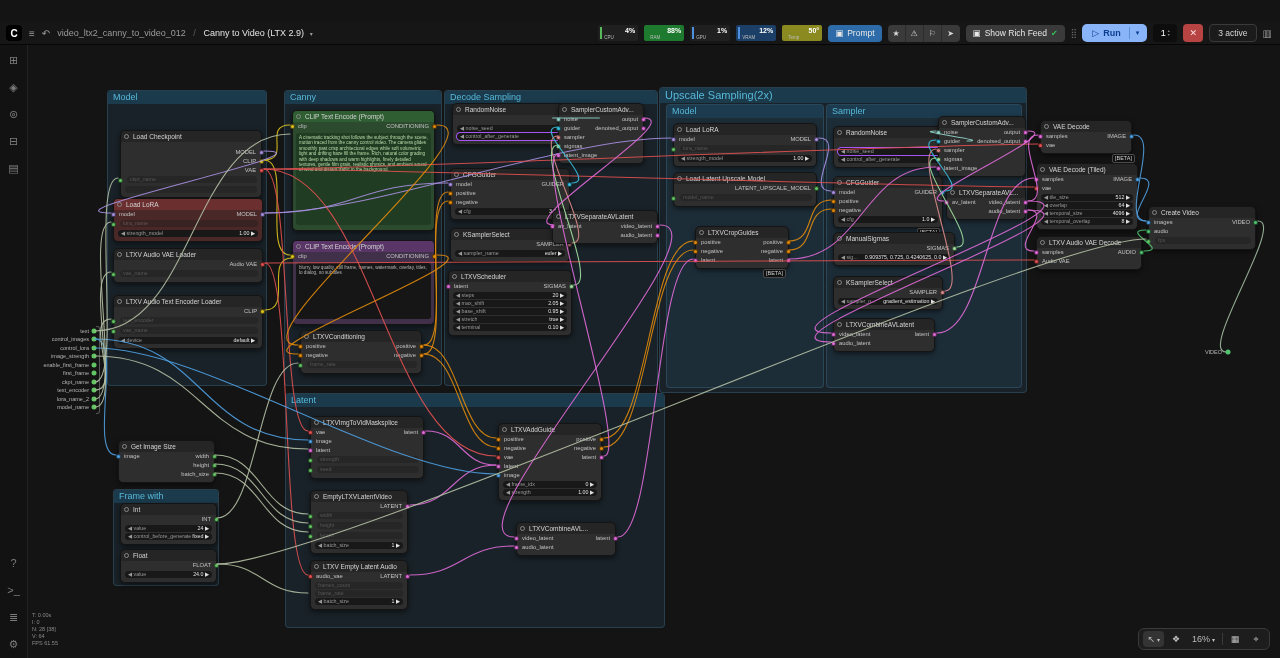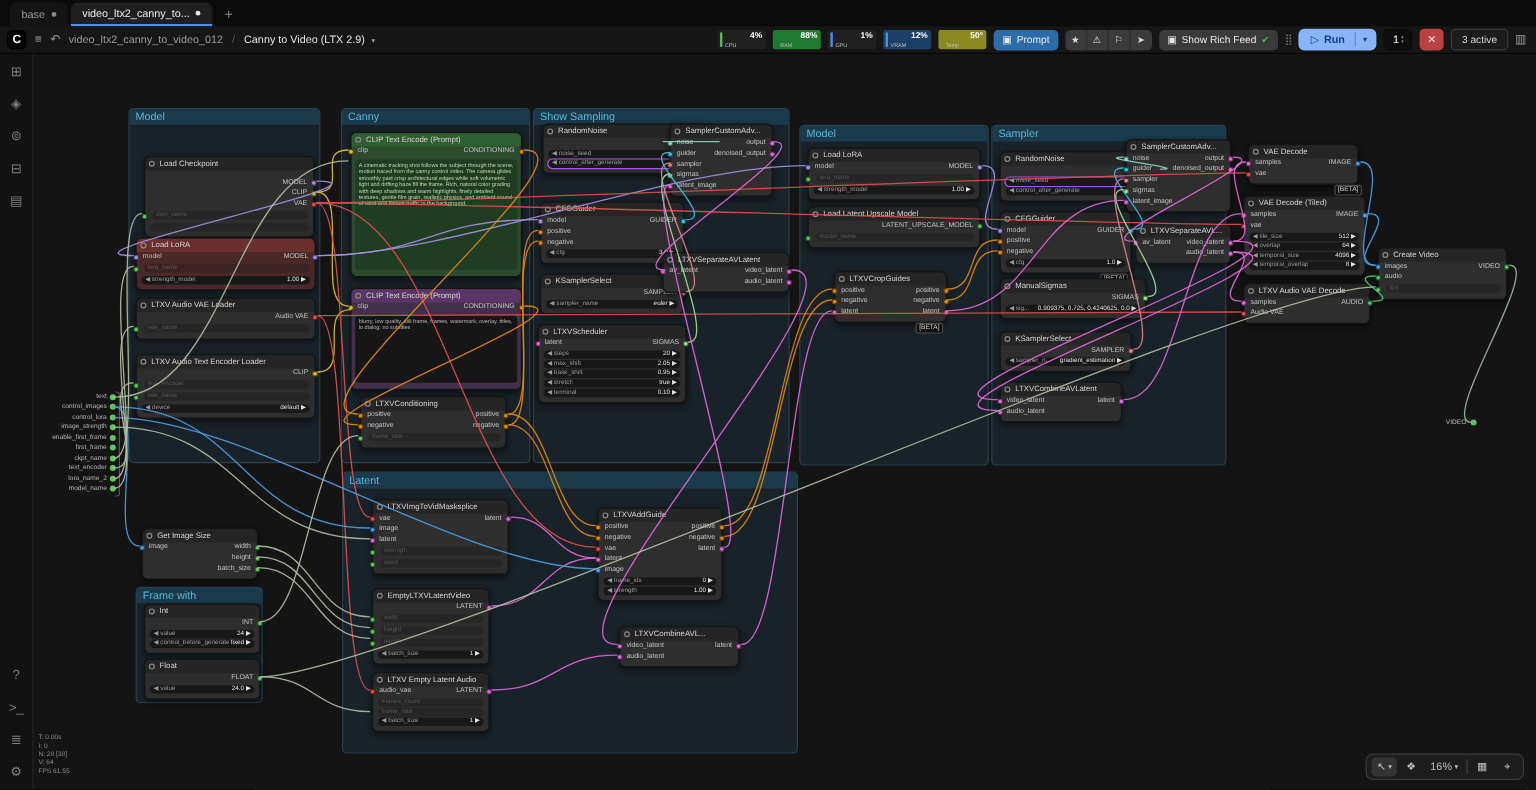--- a/index.html
+++ b/index.html
@@ -131,21 +131,24 @@
         <div>V: 64</div>
         <div>FPS 61.55</div>
       </div>
   <div class="group" style="left: 107px; top: 90px; width: 160px; height: 296px;">
         <div class="group-header">Model</div>
       </div>
       <div class="group" style="left: 284px; top: 90px; width: 158px; height: 296px;">
         <div class="group-header">Canny</div>
       </div>
       <div class="group" style="left: 444px; top: 90px; width: 214px; height: 296px;">
-        <div class="group-header">Show Sampling</div>
+        <div class="group-header">Decode Sampling</div>
+      </div>
+      <div class="group main" style="left: 659px; top: 87px; width: 368px; height: 306px;">
+        <div class="group-header">Upscale Sampling(2x)</div>
       </div>
       <div class="group" style="left: 666px; top: 104px; width: 158px; height: 284px;">
         <div class="group-header">Model</div>
       </div>
       <div class="group" style="left: 826px; top: 104px; width: 196px; height: 284px;">
         <div class="group-header">Sampler</div>
       </div>
       <div class="group" style="left: 285px; top: 393px; width: 380px; height: 235px;">
         <div class="group-header">Latent</div>
       </div>
@@ -921,31 +924,20 @@
         <path d="M 95 331 C 192.5 331, 192.5 134, 290 134" stroke="#b3bfa3" stroke-width="1.1" fill="none" opacity="0.9" stroke-linecap="round"></path>
         <path d="M 95 382 C 123 382, 90 178, 118 178" stroke="#b3bfa3" stroke-width="1.1" fill="none" opacity="0.9" stroke-linecap="round"></path>
         <path d="M 95 390 C 123 390, 83 319, 111 319" stroke="#b3bfa3" stroke-width="1.1" fill="none" opacity="0.9" stroke-linecap="round"></path>
         <path d="M 95 399 C 123 399, 83 222, 111 222" stroke="#b3bfa3" stroke-width="1.1" fill="none" opacity="0.9" stroke-linecap="round"></path>
         <path d="M 95 407 C 123 407, 83 272, 111 272" stroke="#b3bfa3" stroke-width="1.1" fill="none" opacity="0.9" stroke-linecap="round"></path>
         <path d="M 95 356 C 201.5 356, 201.5 449, 308 449" stroke="#b3bfa3" stroke-width="1.1" fill="none" opacity="0.9" stroke-linecap="round"></path>
         <path d="M 217 564 C 262.5 564, 262.5 593, 308 593" stroke="#b3bfa3" stroke-width="1.1" fill="none" opacity="0.9" stroke-linecap="round"></path>
       </svg>
     </div>
 
-  <div class="tabbar" id="tabbar">
-      <div class="tab">
-        <span>base</span>
-        <span class="tdot"></span>
-      </div>
-      <div class="tab active">
-        <span>video_ltx2_canny_to...</span>
-        <span class="tdot"></span>
-      </div>
-      <div class="newtab">+</div>
-    </div>
 
   <div class="menubar">
     <div class="logo">C</div>
     <span class="mb-icon">≡</span>
     <span class="mb-icon">↶</span>
     <span class="crumb">
       <span>video_ltx2_canny_to_video_012</span>
       <span class="sep">/</span>
       <span class="active-name">Canny to Video (LTX 2.9)</span>
       <span class="caret">▾</span>

